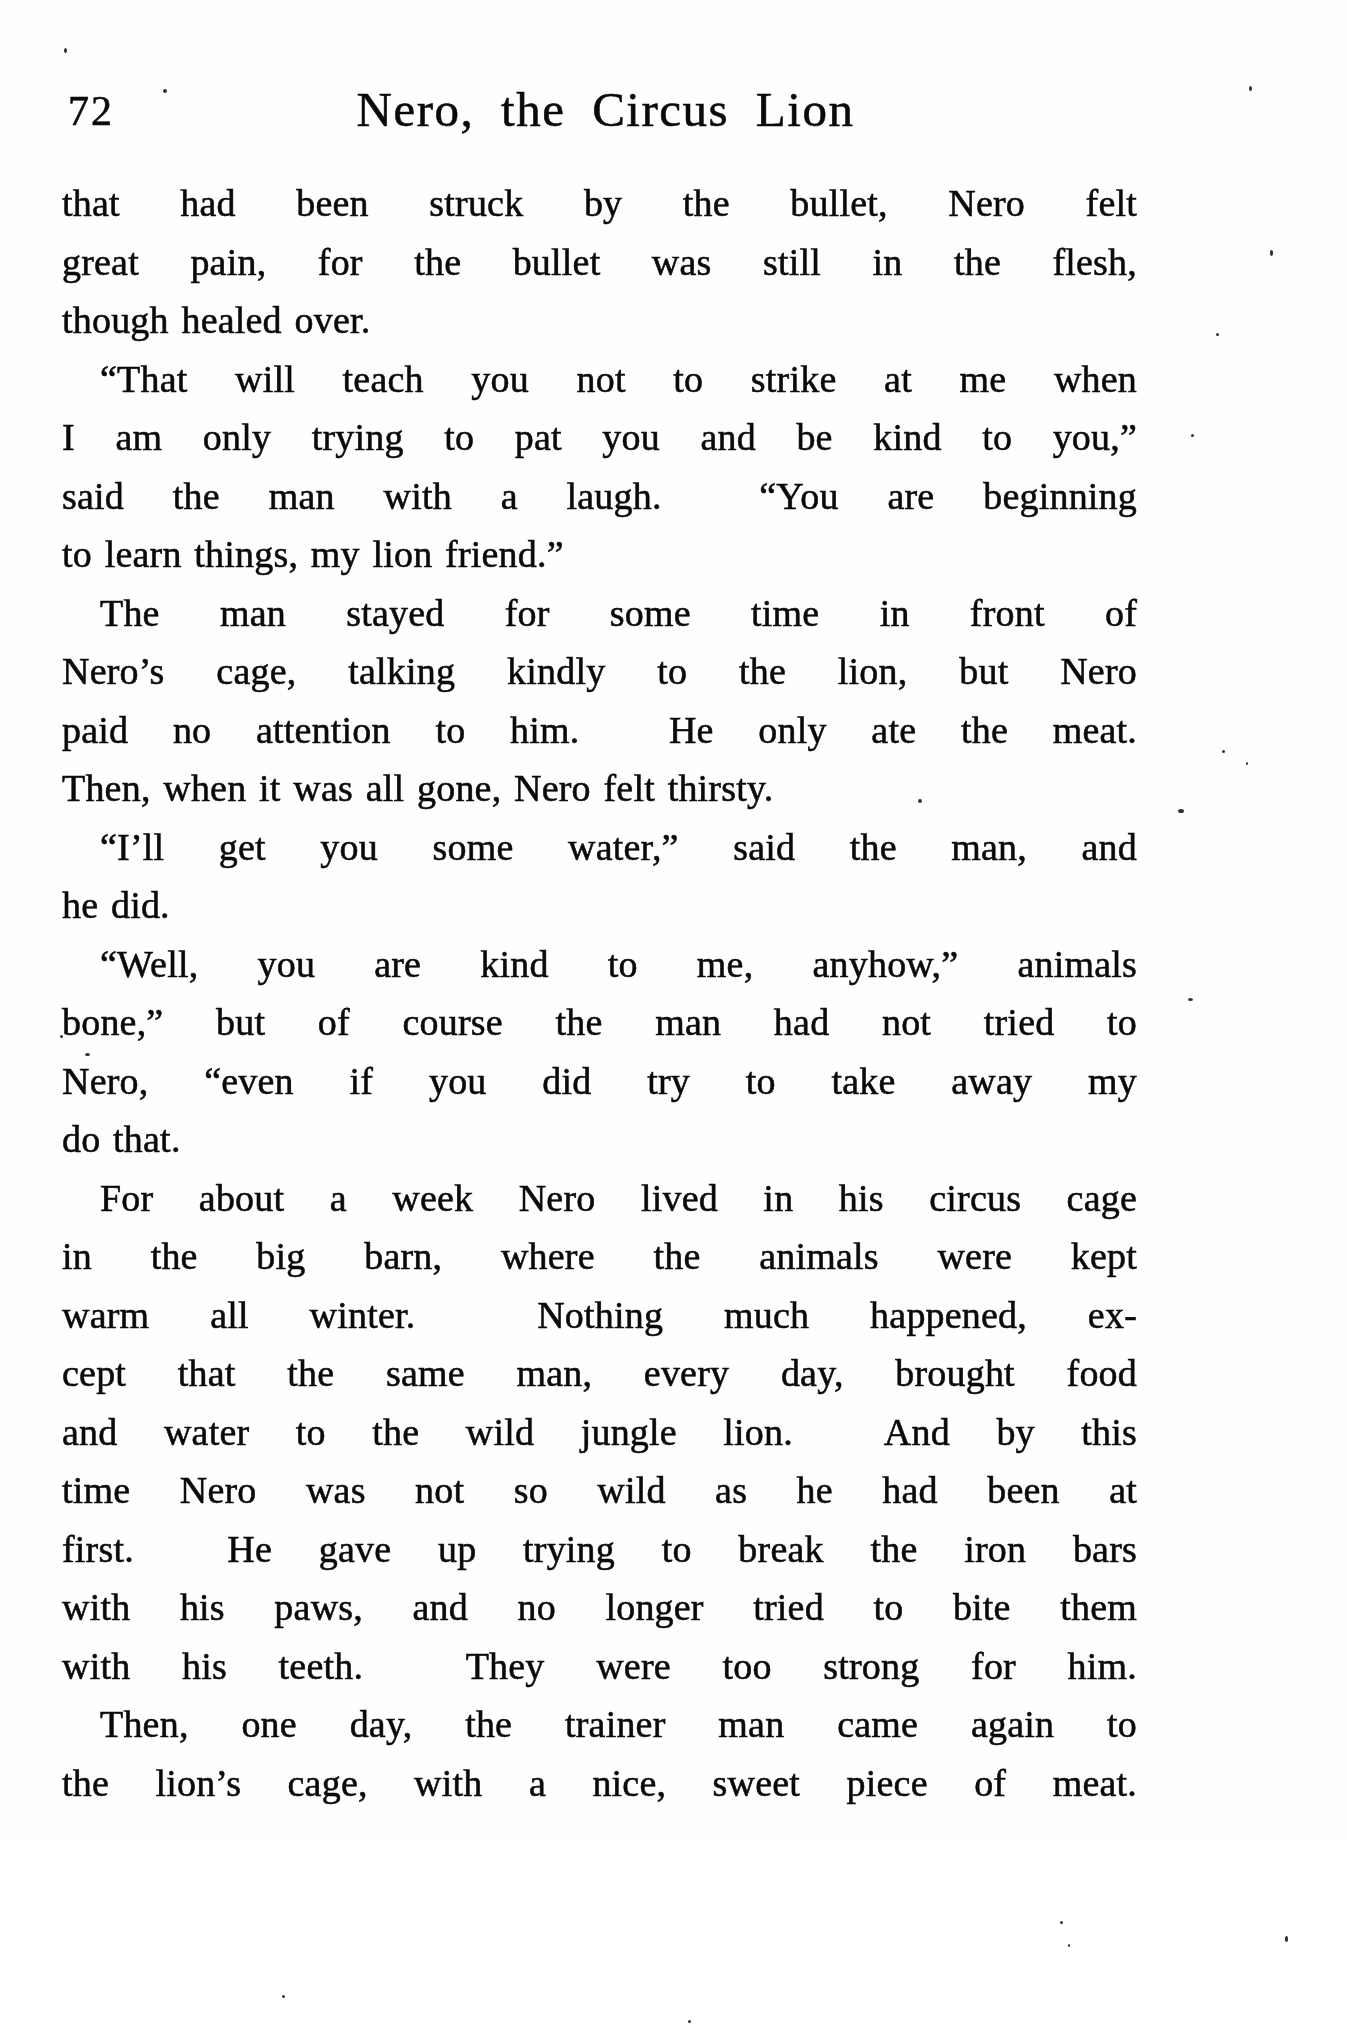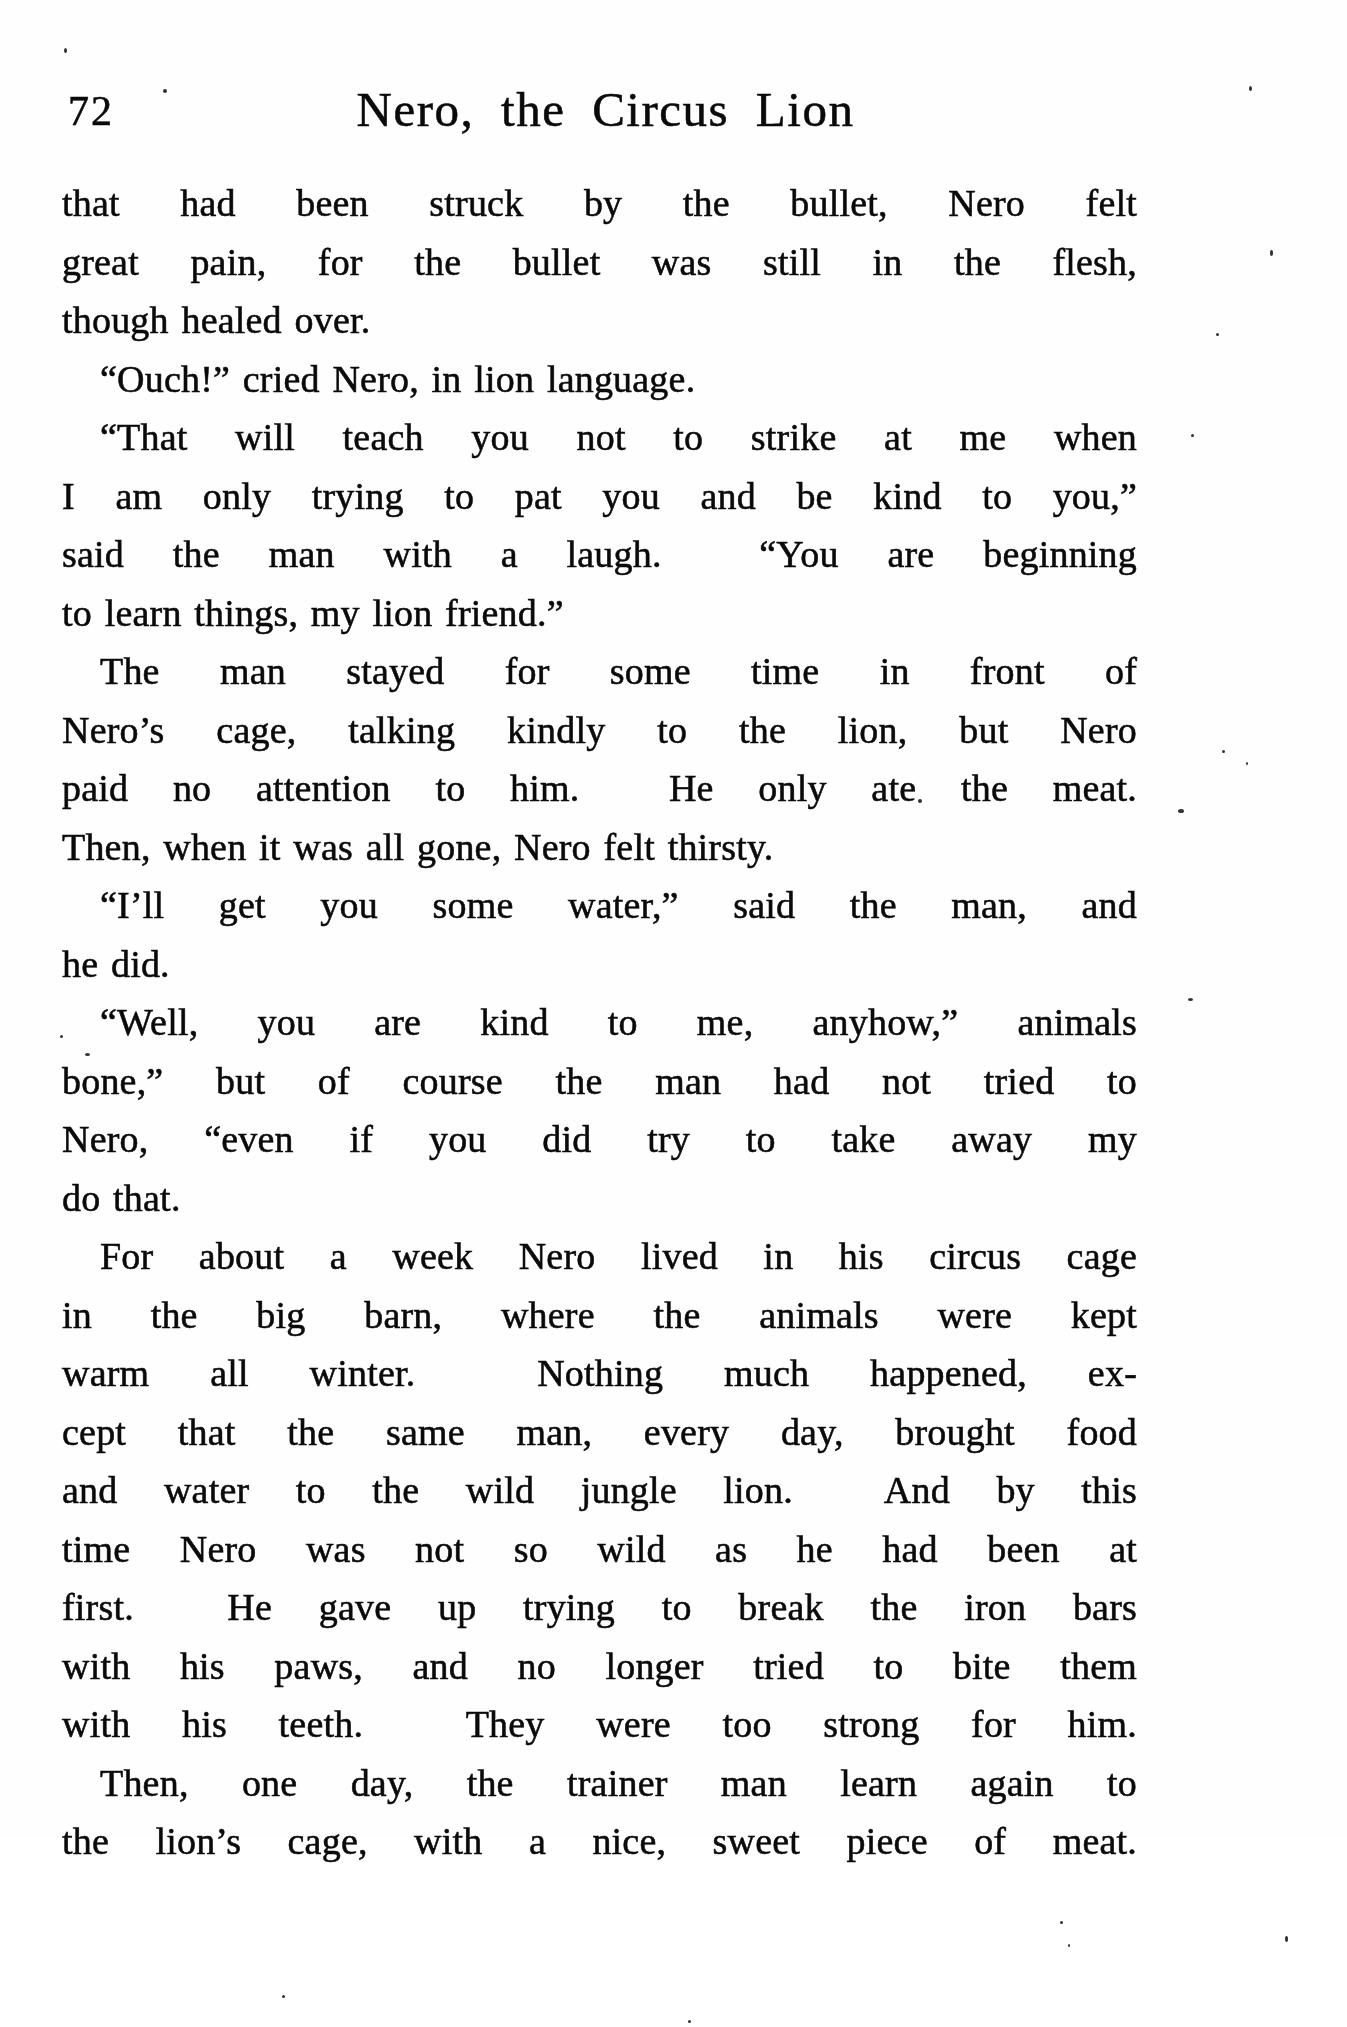--- a/index.html
+++ b/index.html
@@ -71,23 +71,20 @@
     <div class="pagenum">72</div>
     <div class="title">Nero, the Circus Lion</div>
   </header>
   <main class="bodytext">
       <div class="para">
         <div class="line">that had been struck by the bullet, Nero felt</div>
         <div class="line">great pain, for the bullet was still in the flesh,</div>
         <div class="line endleft">though healed over.</div>
       </div>
       <div class="para">
-        <div class="line endleft indent">“Ouch!” cried Nero, in lion language.</div>
-      </div>
-      <div class="para">
         <div class="line indent">“That will teach you not to strike at me when</div>
         <div class="line">I am only trying to pat you and be kind to you,”</div>
         <div class="line">said the man with a laugh.&nbsp; “You are beginning</div>
         <div class="line endleft">to learn things, my lion friend.”</div>
       </div>
       <div class="para">
         <div class="line indent">The man stayed for some time in front of</div>
         <div class="line">Nero’s cage, talking kindly to the lion, but Nero</div>
         <div class="line">paid no attention to him.&nbsp; He only ate the meat.</div>
         <div class="line endleft">Then, when it was all gone, Nero felt thirsty.</div>
@@ -107,21 +104,21 @@
         <div class="line">in the big barn, where the animals were kept</div>
         <div class="line">warm all winter.&nbsp; Nothing much happened, ex-</div>
         <div class="line">cept that the same man, every day, brought food</div>
         <div class="line">and water to the wild jungle lion.&nbsp; And by this</div>
         <div class="line">time Nero was not so wild as he had been at</div>
         <div class="line">first.&nbsp; He gave up trying to break the iron bars</div>
         <div class="line">with his paws, and no longer tried to bite them</div>
         <div class="line">with his teeth.&nbsp; They were too strong for him.</div>
       </div>
       <div class="para">
-        <div class="line indent">Then, one day, the trainer man learn again to</div>
+        <div class="line indent">Then, one day, the trainer man came again to</div>
         <div class="line">the lion’s cage, with a nice, sweet piece of meat.</div>
       </div>
     </main>
 <div class="speck" style="left: 64px; top: 48px; width: 3px; height: 5px;"></div>
     <div class="speck" style="left: 163px; top: 89px; width: 4px; height: 4px;"></div>
     <div class="speck" style="left: 1249px; top: 86px; width: 3px; height: 5px;"></div>
     <div class="speck" style="left: 1270px; top: 250px; width: 3px; height: 6px;"></div>
     <div class="speck" style="left: 1216px; top: 333px; width: 3px; height: 3px;"></div>
     <div class="speck" style="left: 1191px; top: 434px; width: 3px; height: 3px;"></div>
     <div class="speck" style="left: 1222px; top: 750px; width: 3px; height: 3px;"></div>

